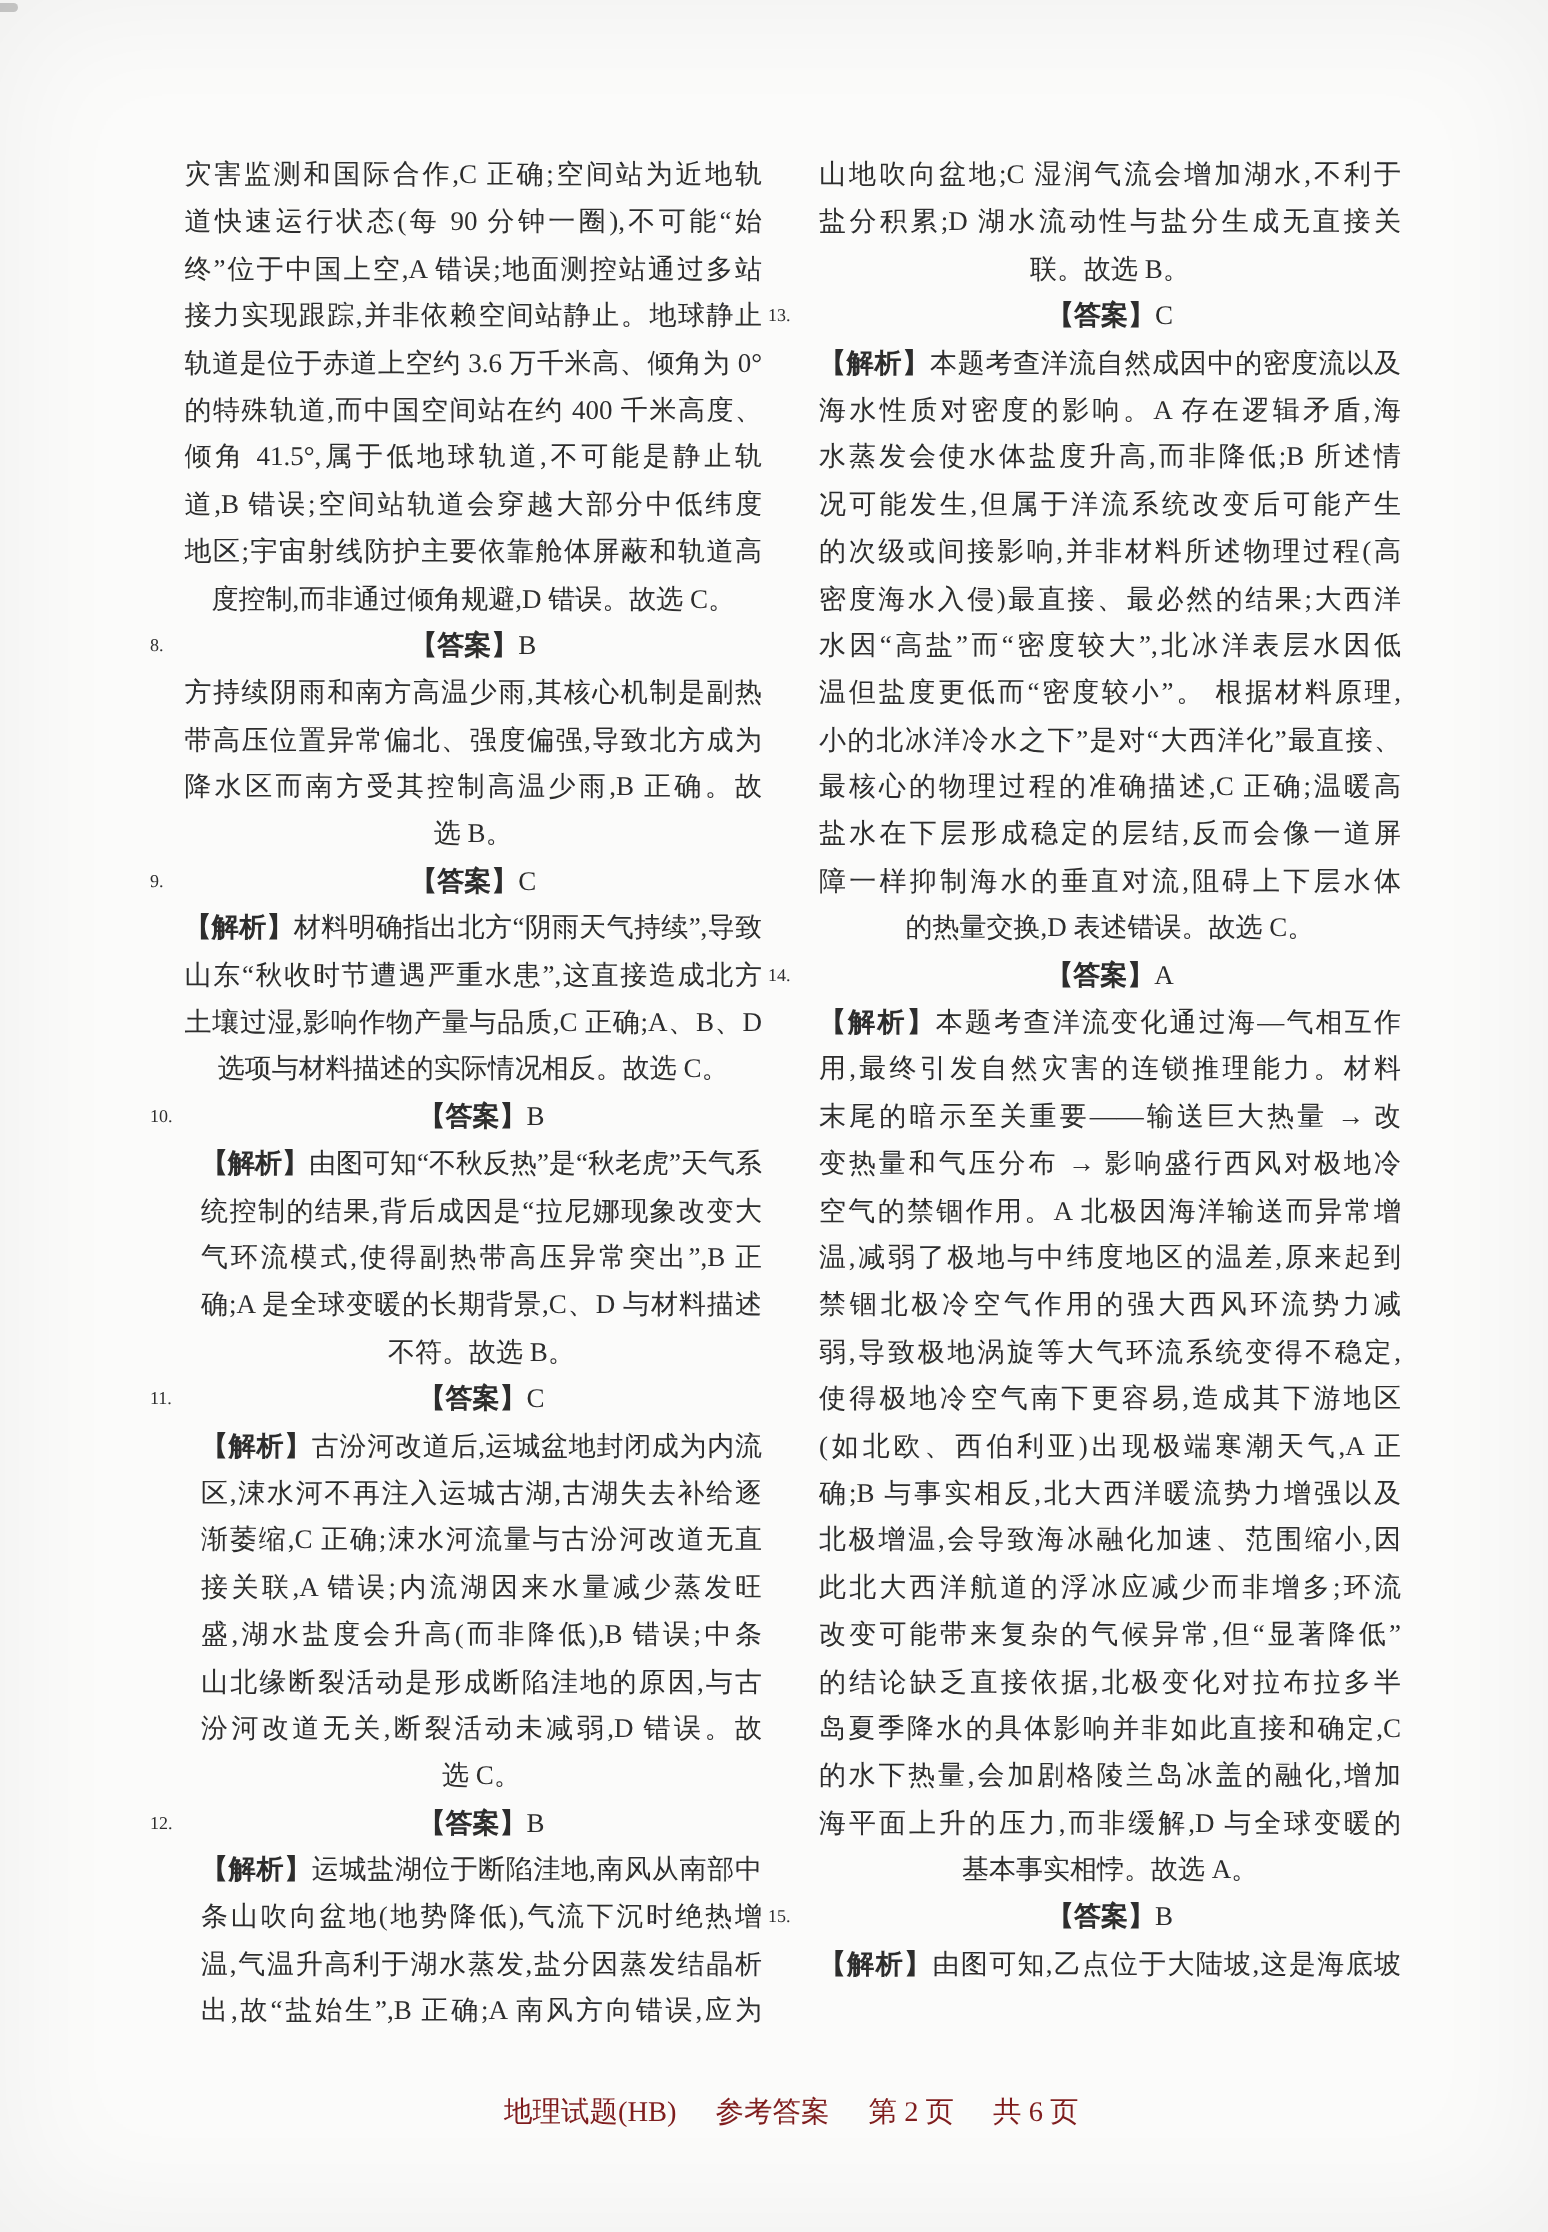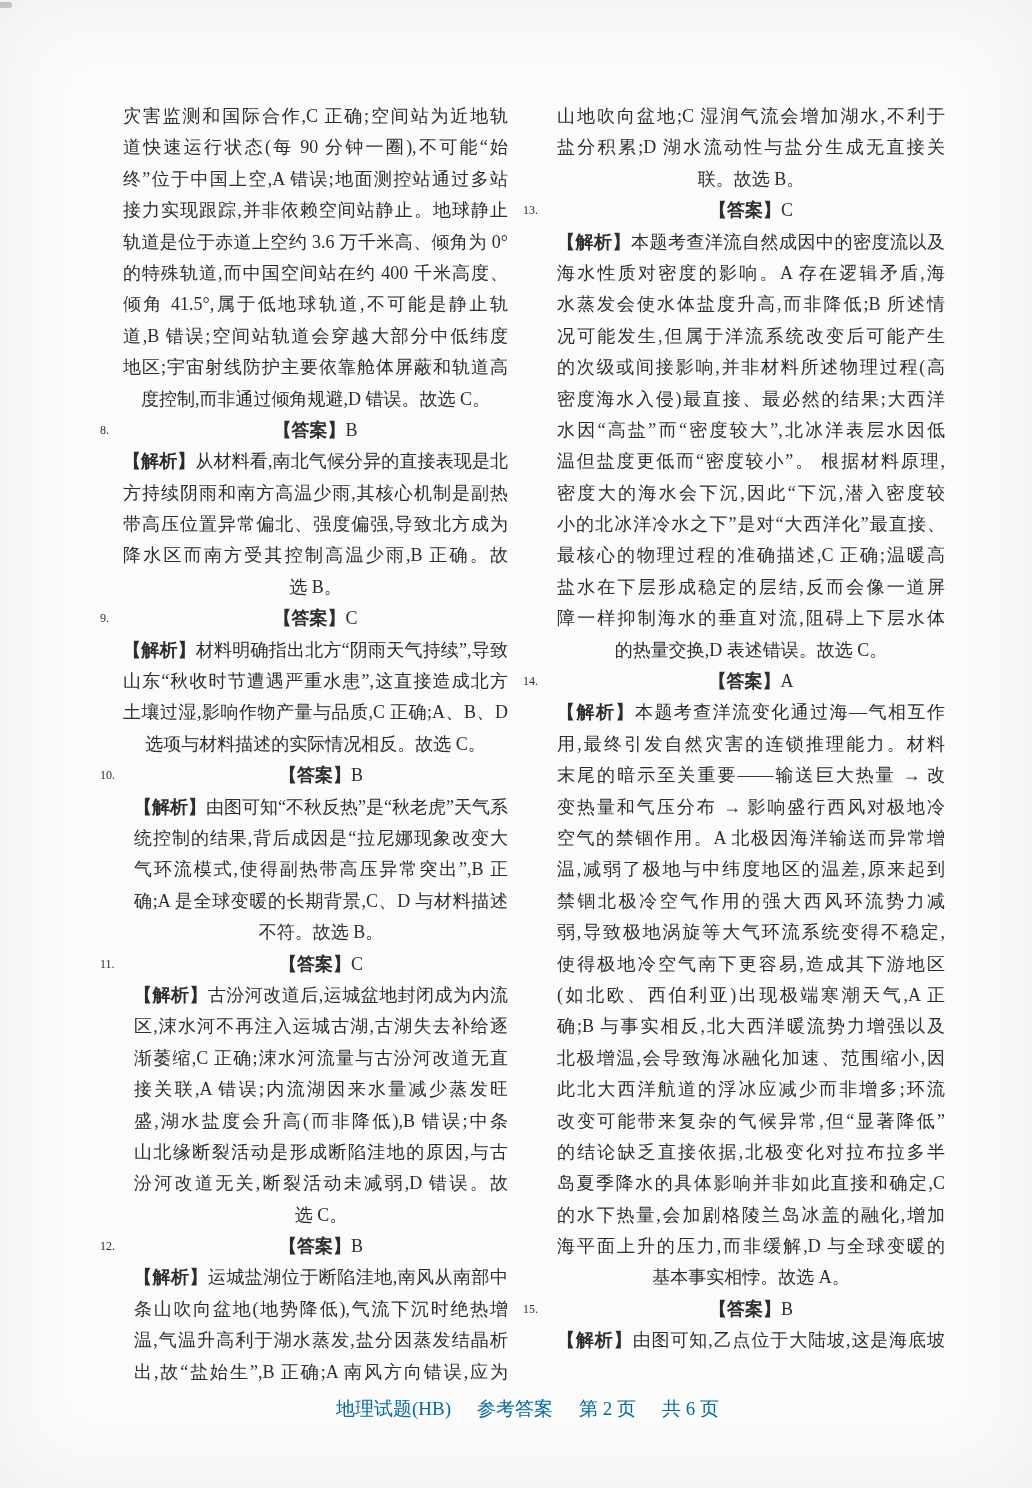--- a/index.html
+++ b/index.html
@@ -11,21 +11,21 @@
     font-family:"Liberation Serif","DejaVu Serif",serif;
     color:#2d2d2d;
     box-shadow:inset 0 0 90px rgba(0,0,0,0.05);
   }
   .speck{
     position:absolute;left:0px;top:2px;width:12px;height:6px;
     background:#9a9a9a;opacity:.55;border-radius:0 4px 4px 0;
   }
   .content{
     position:absolute;left:100px;top:101px;
-    display:flex;gap:15px;
+    display:flex;gap:4px;
   }
   .column{display:block;}
   .col-left{width:408px;}
   .col-right{width:422px;}
   .block{position:relative;}
   .num{
     position:absolute;left:0;top:0;
     font-size:12px;line-height:31.4px;
   }
   .bcontent-sm{margin-left:23px;}
@@ -38,21 +38,21 @@
   }
   .line.end{text-align:center;text-align-last:auto;}
   .label{
     font-family:Liberation Sans, sans-serif;
     font-weight:bold;
   }
   .footer{
     position:absolute;top:1396px;left:336px;
     display:flex;gap:26px;
     font-size:19px;line-height:26px;
-    color:#0369a1;
+    color:#7f1d1d;
   }
 </style>
 </head>
 <body>
 
 <div class="speck"></div>
 
 <div class="content" id="columns">
     <div class="column col-left">
       <div class="block">
@@ -66,21 +66,20 @@
           <div class="line"><span>倾角 41.5°,属于低地球轨道,不可能是静止轨</span></div>
           <div class="line"><span>道,B 错误;空间站轨道会穿越大部分中低纬度</span></div>
           <div class="line"><span>地区;宇宙射线防护主要依靠舱体屏蔽和轨道高</span></div>
           <div class="line end"><span>度控制,而非通过倾角规避,D 错误。故选 C。</span></div>
         </div>
       </div>
       <div class="block">
         <span class="num">8.</span>
         <div class="bcontent-sm">
           <div class="line end"><span class="label">【答案】</span><span>B</span></div>
-          <div class="line"><span class="label">【解析】</span><span>从材料看,南北气候分异的直接表现是北</span></div>
           <div class="line"><span>方持续阴雨和南方高温少雨,其核心机制是副热</span></div>
           <div class="line"><span>带高压位置异常偏北、强度偏强,导致北方成为</span></div>
           <div class="line"><span>降水区而南方受其控制高温少雨,B 正确。故</span></div>
           <div class="line end"><span>选 B。</span></div>
         </div>
       </div>
       <div class="block">
         <span class="num">9.</span>
         <div class="bcontent-sm">
           <div class="line end"><span class="label">【答案】</span><span>C</span></div>
@@ -139,21 +138,20 @@
         <div class="bcontent-lg">
           <div class="line end"><span class="label">【答案】</span><span>C</span></div>
           <div class="line"><span class="label">【解析】</span><span>本题考查洋流自然成因中的密度流以及</span></div>
           <div class="line"><span>海水性质对密度的影响。A 存在逻辑矛盾,海</span></div>
           <div class="line"><span>水蒸发会使水体盐度升高,而非降低;B 所述情</span></div>
           <div class="line"><span>况可能发生,但属于洋流系统改变后可能产生</span></div>
           <div class="line"><span>的次级或间接影响,并非材料所述物理过程(高</span></div>
           <div class="line"><span>密度海水入侵)最直接、最必然的结果;大西洋</span></div>
           <div class="line"><span>水因“高盐”而“密度较大”,北冰洋表层水因低</span></div>
           <div class="line"><span>温但盐度更低而“密度较小”。 根据材料原理,</span></div>
-          <div class="line"><span>密度大的海水会下沉,因此“下沉,潜入密度较</span></div>
           <div class="line"><span>小的北冰洋冷水之下”是对“大西洋化”最直接、</span></div>
           <div class="line"><span>最核心的物理过程的准确描述,C 正确;温暖高</span></div>
           <div class="line"><span>盐水在下层形成稳定的层结,反而会像一道屏</span></div>
           <div class="line"><span>障一样抑制海水的垂直对流,阻碍上下层水体</span></div>
           <div class="line end"><span>的热量交换,D 表述错误。故选 C。</span></div>
         </div>
       </div>
       <div class="block">
         <span class="num">14.</span>
         <div class="bcontent-lg">

